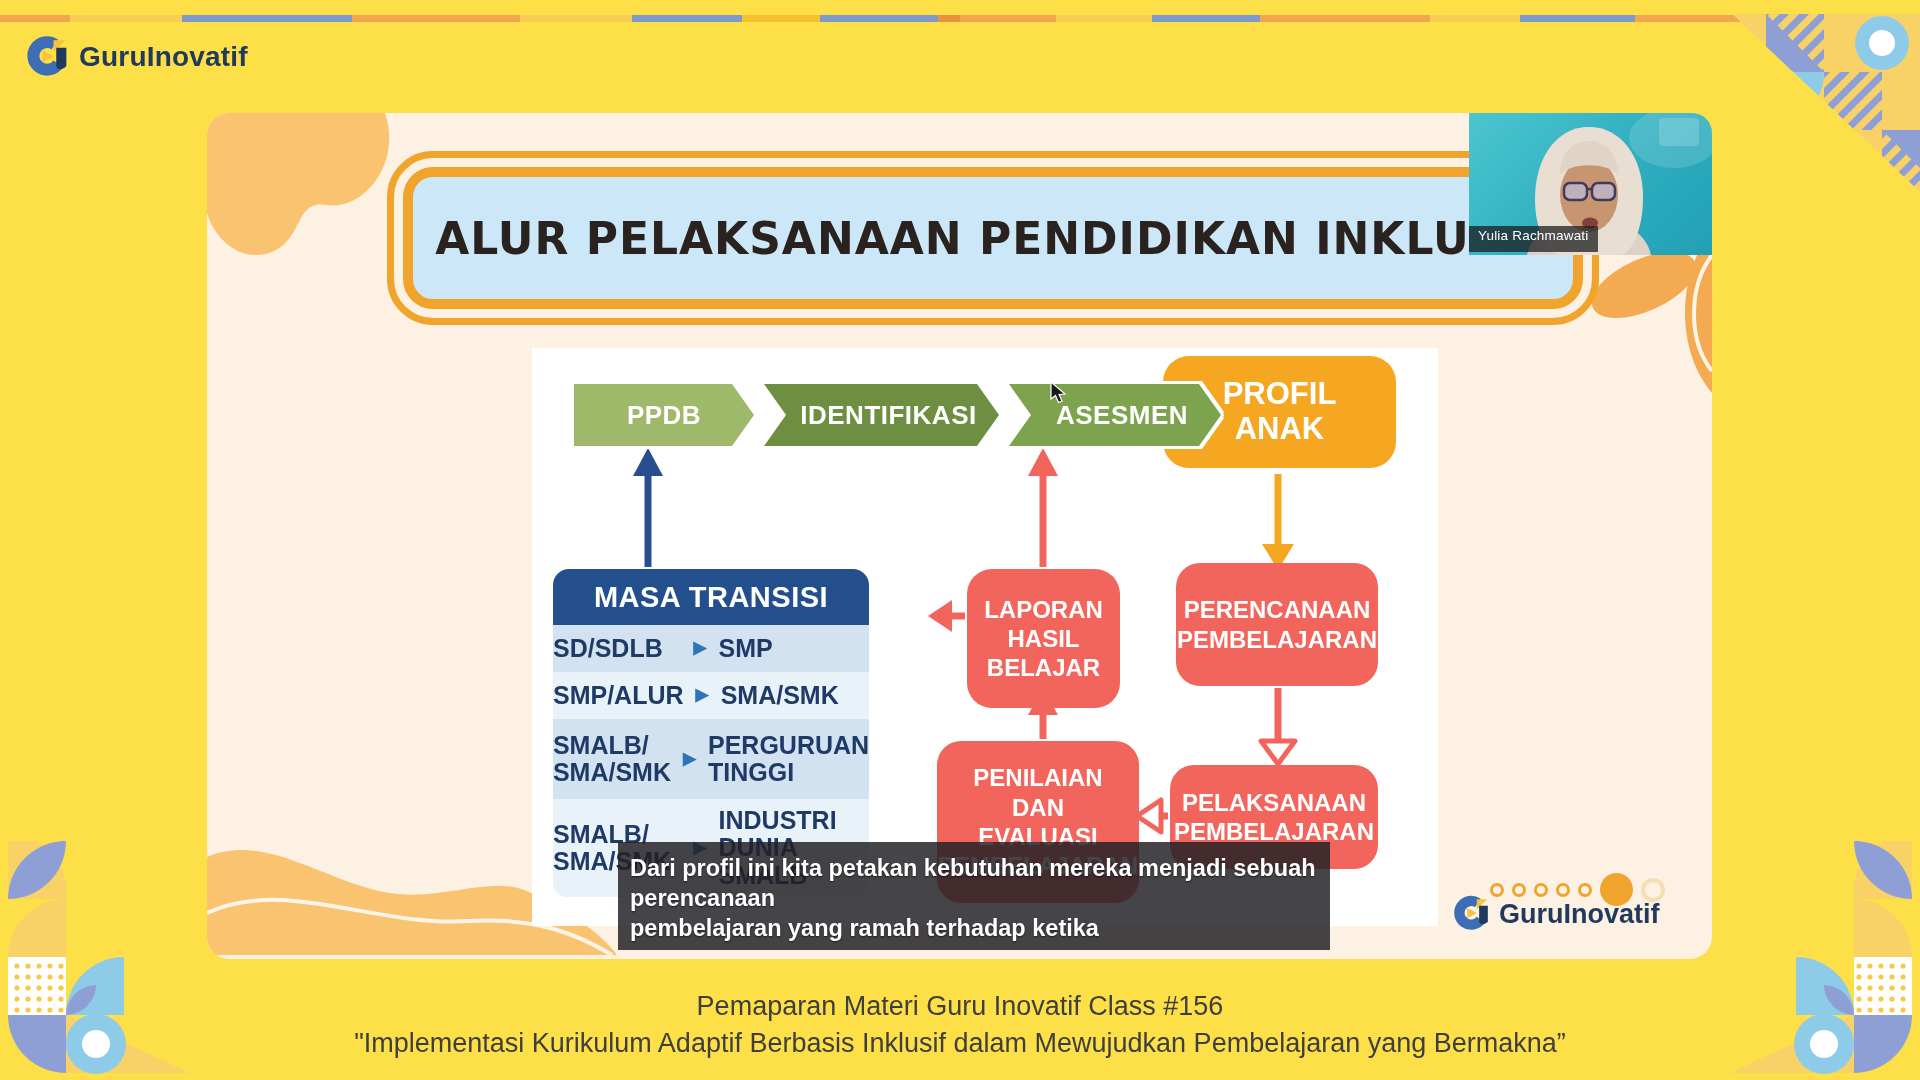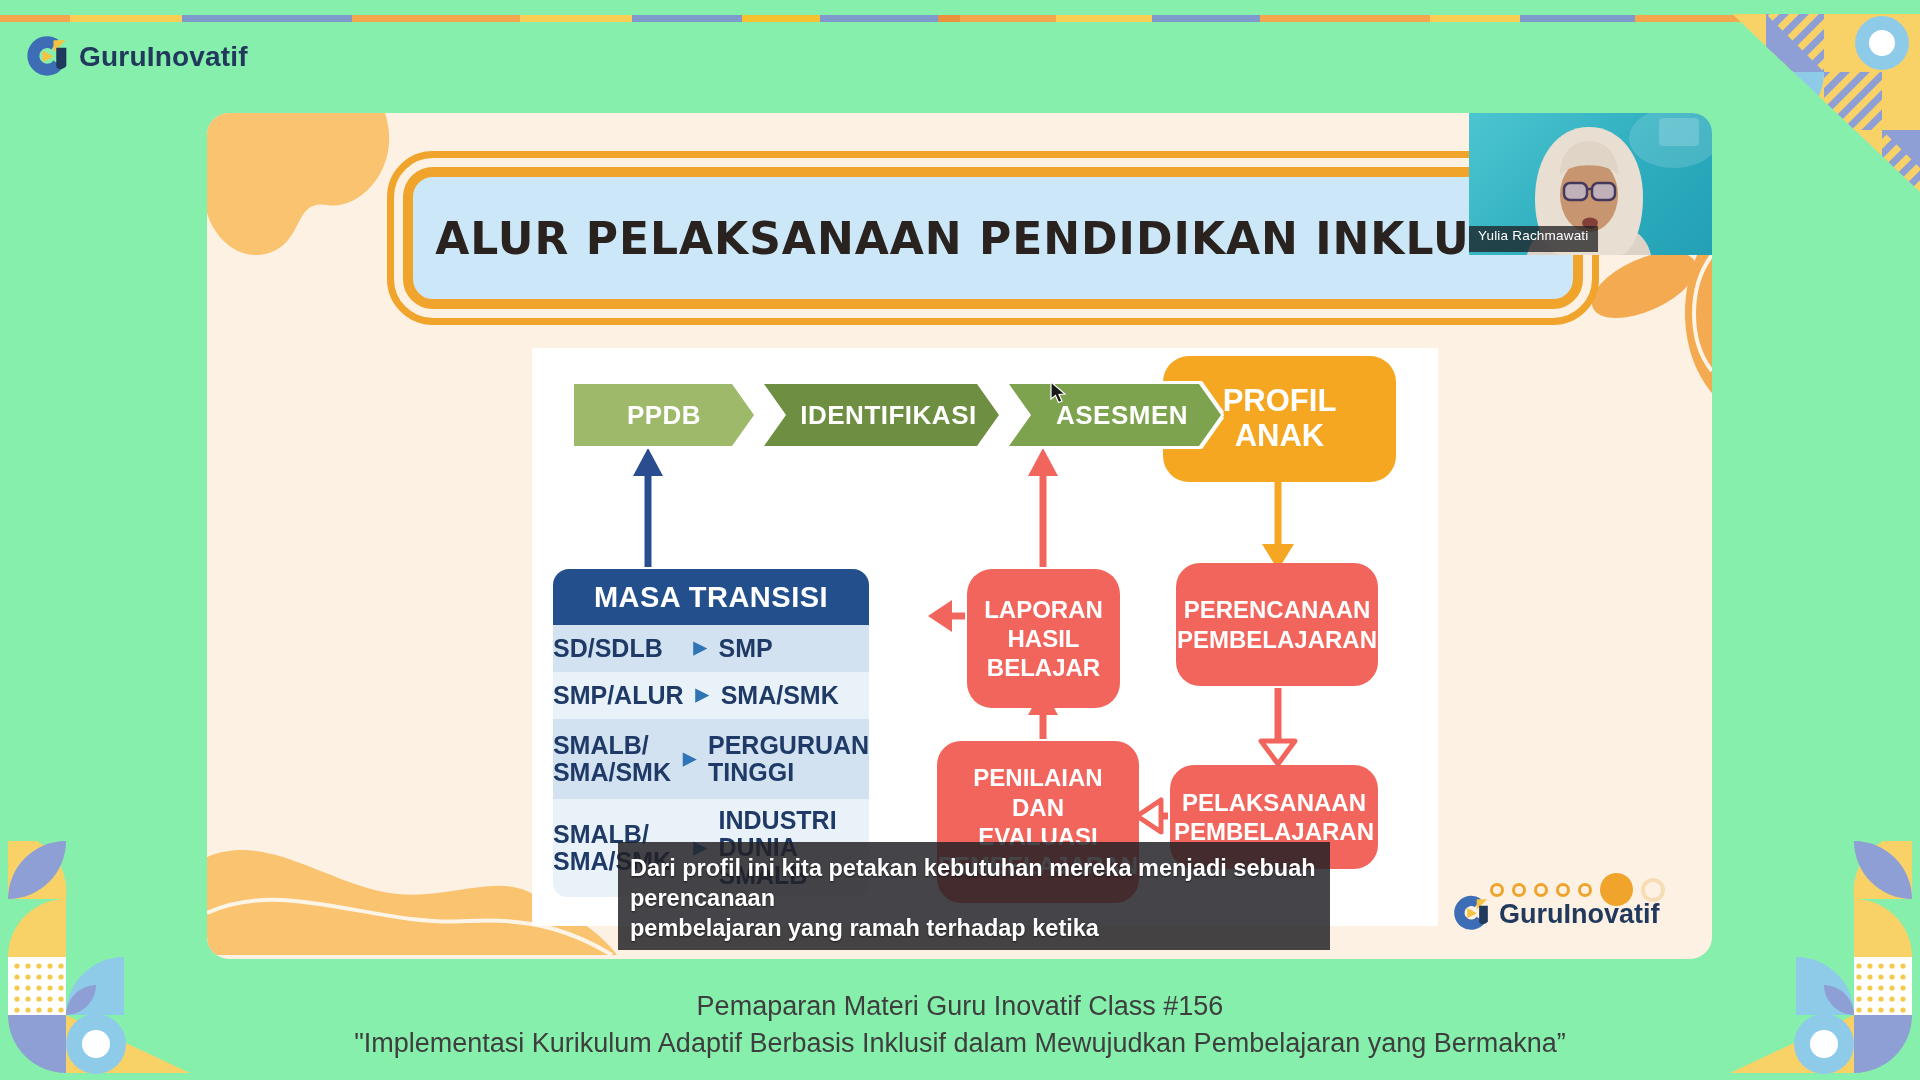--- a/index.html
+++ b/index.html
@@ -1,18 +1,18 @@
 <!DOCTYPE html>
 <html style="--cream: #FCF1E3; --red: #F2655C; --orange: #F6A722; --navy: #23508C; --navy_text: #1F3A66; --blue_arrow: #2A4D8F; --green1: #9DB969; --green2: #6E8E41; --green3: #7EA34E; --row_dark: #D2E2F1; --row_light: #E9F2F9; --title_fill: #CBE7F8; --title_border: #F0A42C; --logo_navy: #21395C; --footer_text: #3E3E3E; --periwinkle: #8E9FD6; --sky: #8ECBE8; --yellow: #F9D267; --blob_orange: #FAC36F;"><head>
 <meta charset="utf-8">
 <style>
   * { margin:0; padding:0; box-sizing:border-box; }
   html,body { background:#fff; }
   #app {
-    position:relative; width:1920px; height:1080px; background:#86efac;
+    position:relative; width:1920px; height:1080px; background:#fde047;
     overflow:hidden; font-family:"Liberation Sans", sans-serif;
   }
   
   .top-strip { position:absolute; left:0; top:15px; height:7px; width:1768px; display:flex; }
   .top-strip .seg { height:100%; }
 
   
   .header-logo { position:absolute; left:26px; top:33px; display:flex; align-items:center; gap:9px; z-index:5; }
   .logo-text { font-size:28px; font-weight:bold; color:var(--logo_navy); letter-spacing:.2px; }
   .logo-text-sm { font-size:27px; font-weight:bold; color:var(--logo_navy); }
@@ -59,21 +59,21 @@
   .chev-wrap { position:absolute; top:36px; height:62px; z-index:3;
     filter:drop-shadow(3px 0 0 #fff) drop-shadow(-3px 0 0 #fff) drop-shadow(0 3px 0 #fff) drop-shadow(0 -3px 0 #fff);padding-left:20px; }
   .chev { width:100%; height:100%; display:flex; align-items:center; justify-content:center;
     color:#fff; font-weight:bold; font-size:26px; letter-spacing:.5px;
     clip-path:polygon(0 0, calc(100% - 22px) 0, 100% 50%, calc(100% - 22px) 100%, 0 100%); }
   .chev.notch { clip-path:polygon(0 0, calc(100% - 22px) 0, 100% 50%, calc(100% - 22px) 100%, 0 100%, 22px 50%); padding-left:14px; }
   #chev1 { background:var(--green1); } #chev2 { background:var(--green2); } #chev3 { background:var(--green3); }
   .w-chev1 { left:22px; width:200px; } .w-chev2 { left:212px; width:255px; } .w-chev3 { left:457px; width:232px; }
 
   .profil {
-    position:absolute; left:631px; top:8px; width:233px; height:126px; z-index:2;
+    position:absolute; left:631px; top:8px; width:233px; height:112px; z-index:2;
     background:var(--orange); border-radius:26px; color:#fff; font-weight:bold; font-size:31px;
     display:flex; align-items:center; justify-content:center; text-align:center;
     line-height:1.12; white-space:pre-line;
   }
 
   
   .ttable { position:absolute; left:21px; top:221px; width:316px; z-index:2; }
   .t-header { height:56px; background:var(--navy); border-radius:16px 16px 0 0; color:#fff;
     font-size:29px; font-weight:bold; display:flex; align-items:center; justify-content:center; letter-spacing:.5px; }
   .t-row { display:flex; align-items:center; justify-content:center; gap:12px;

